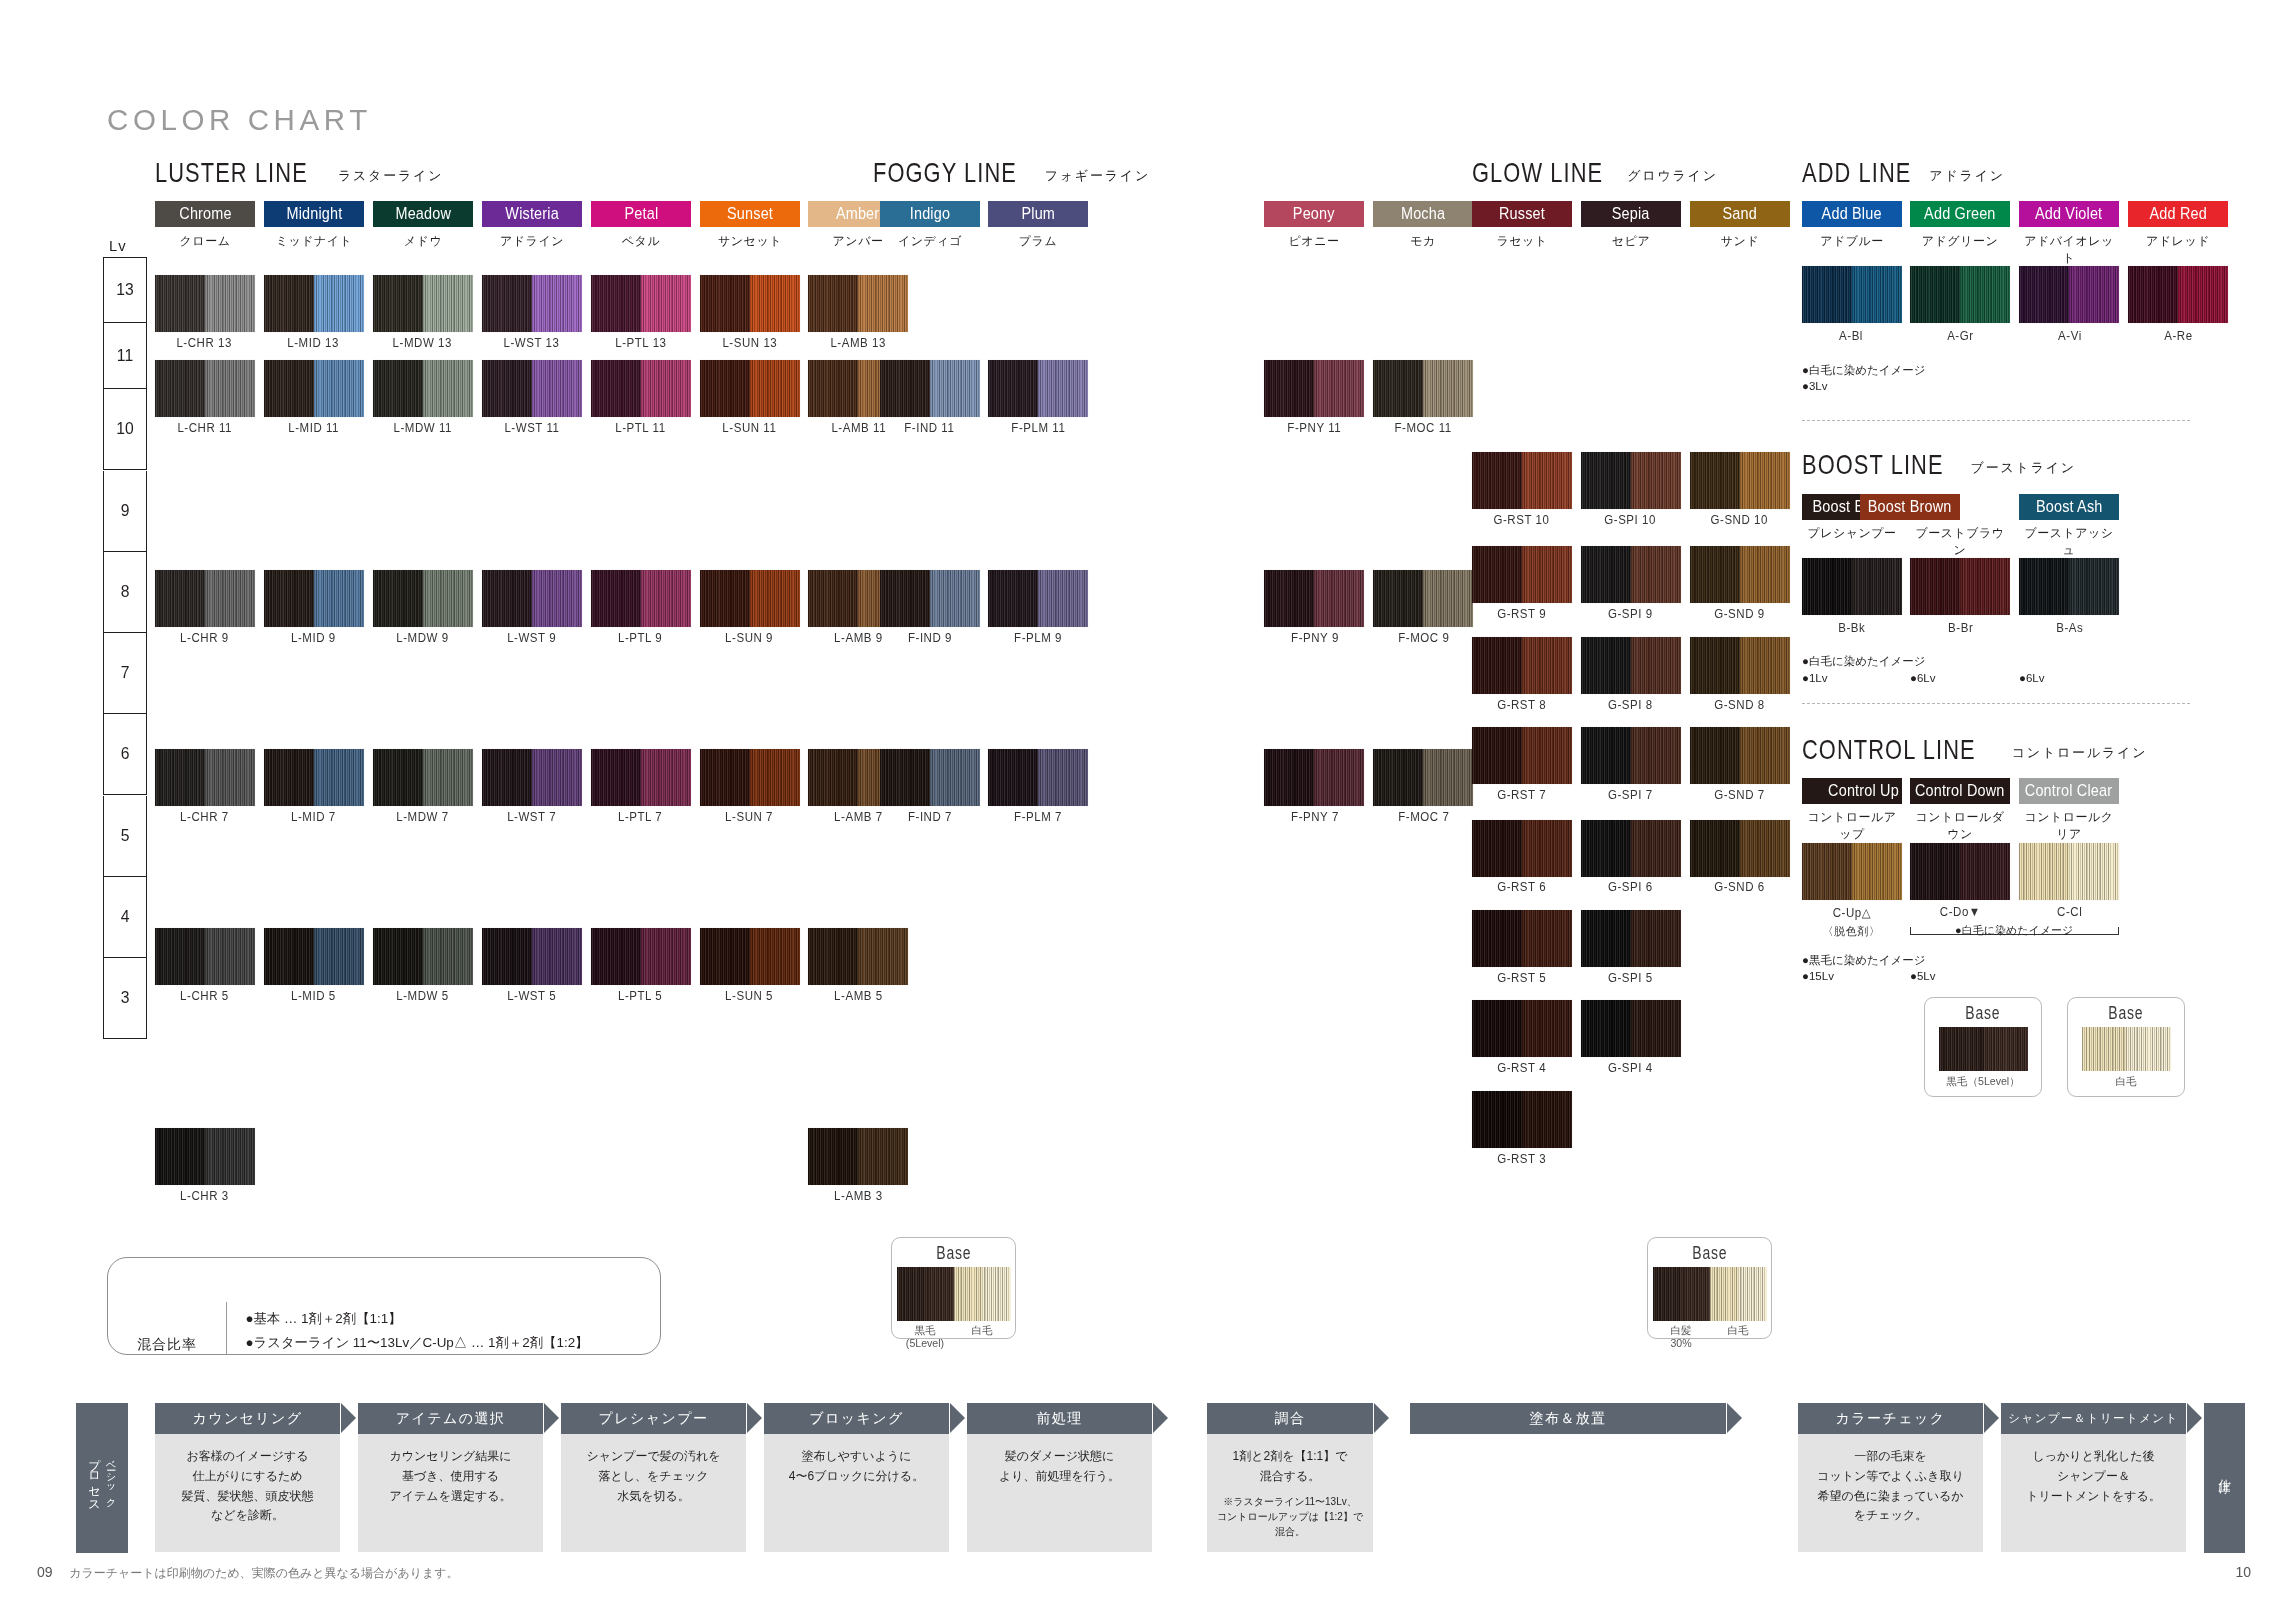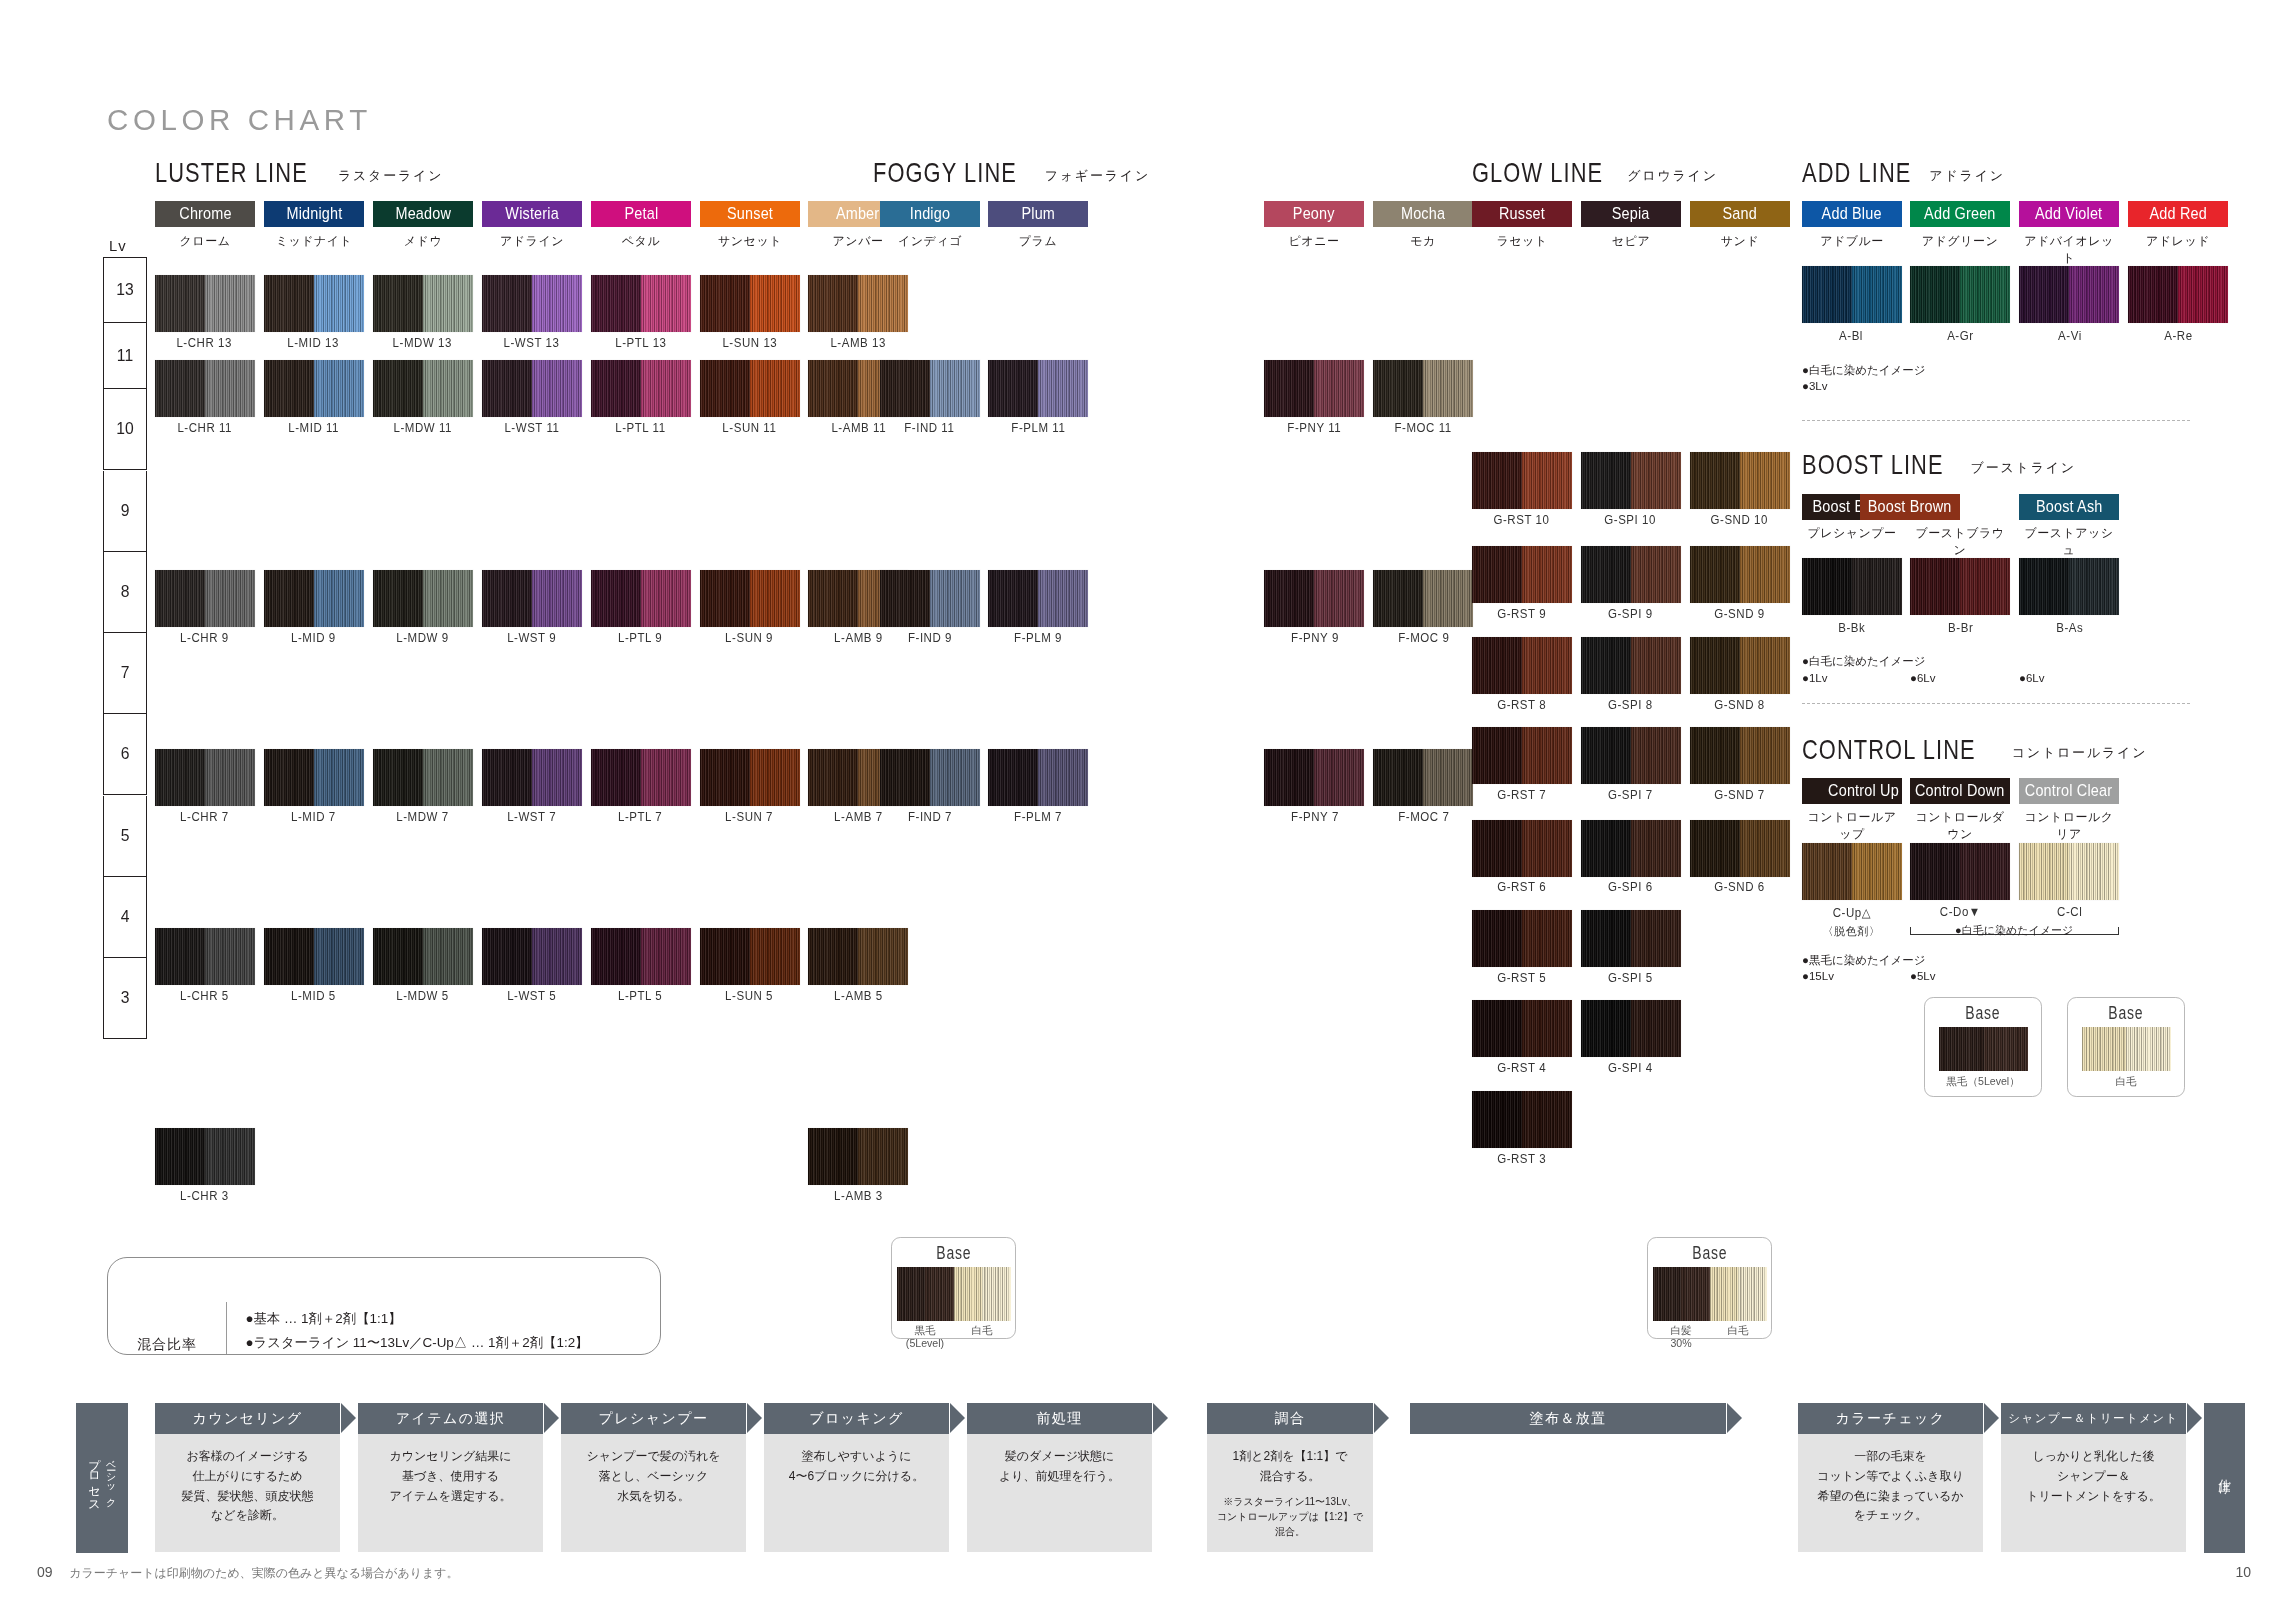--- a/index.html
+++ b/index.html
@@ -517,21 +517,21 @@
       <div class="bd" style="height: 118px;">
         <div>カウンセリング結果に</div>
         <div>基づき、使用する</div>
         <div>アイテムを選定する。</div>
       </div>
     </div>
     <div class="proc" style="left: 561px; top: 1403px; width: 185px;">
       <div class="hd arrow">プレシャンプー</div>
       <div class="bd" style="height: 118px;">
         <div>シャンプーで髪の汚れを</div>
-        <div>落とし、ベーシック</div>
+        <div>落とし、をチェック</div>
         <div>水気を切る。</div>
       </div>
     </div>
     <div class="proc" style="left: 764px; top: 1403px; width: 185px;">
       <div class="hd arrow">ブロッキング</div>
       <div class="bd" style="height: 118px;">
         <div>塗布しやすいように</div>
         <div>4〜6ブロックに分ける。</div>
       </div>
     </div>

